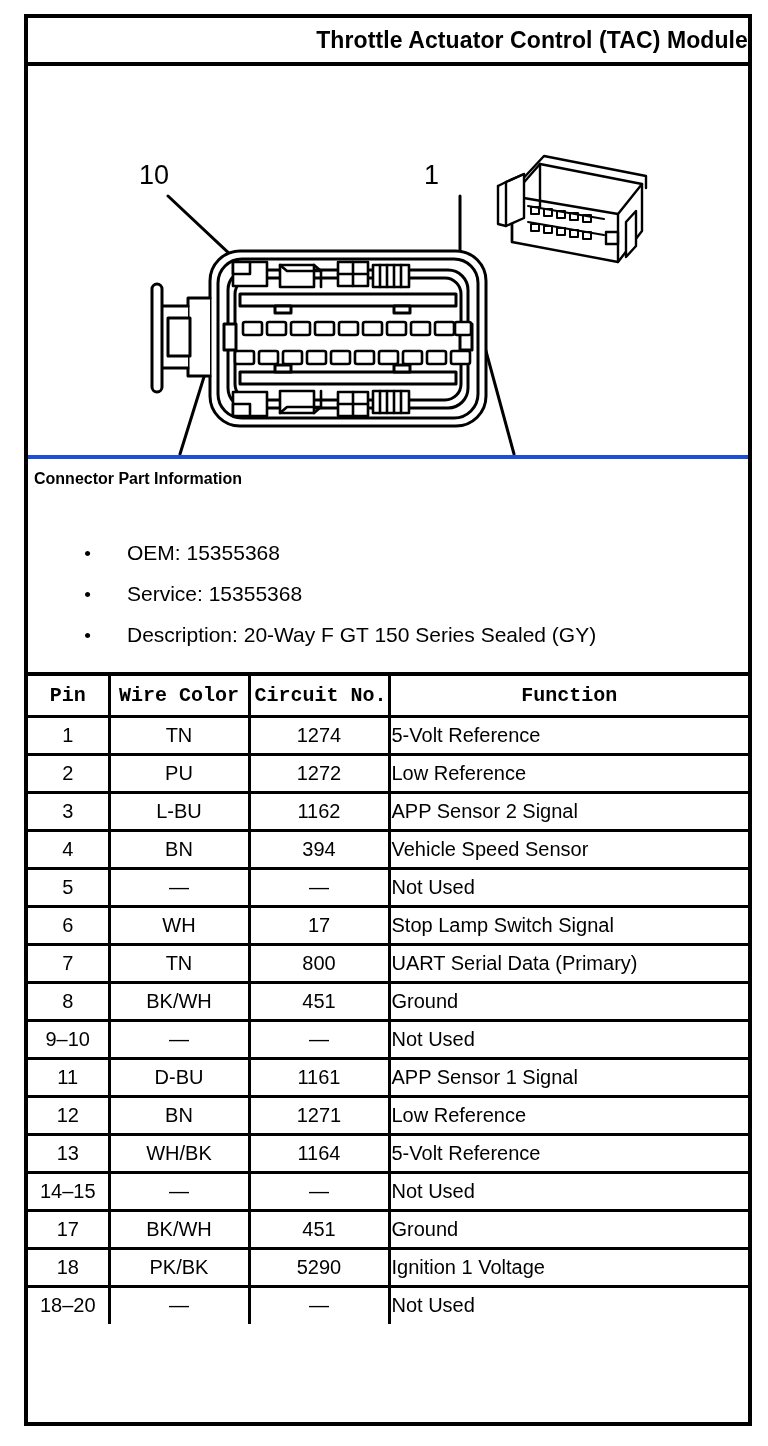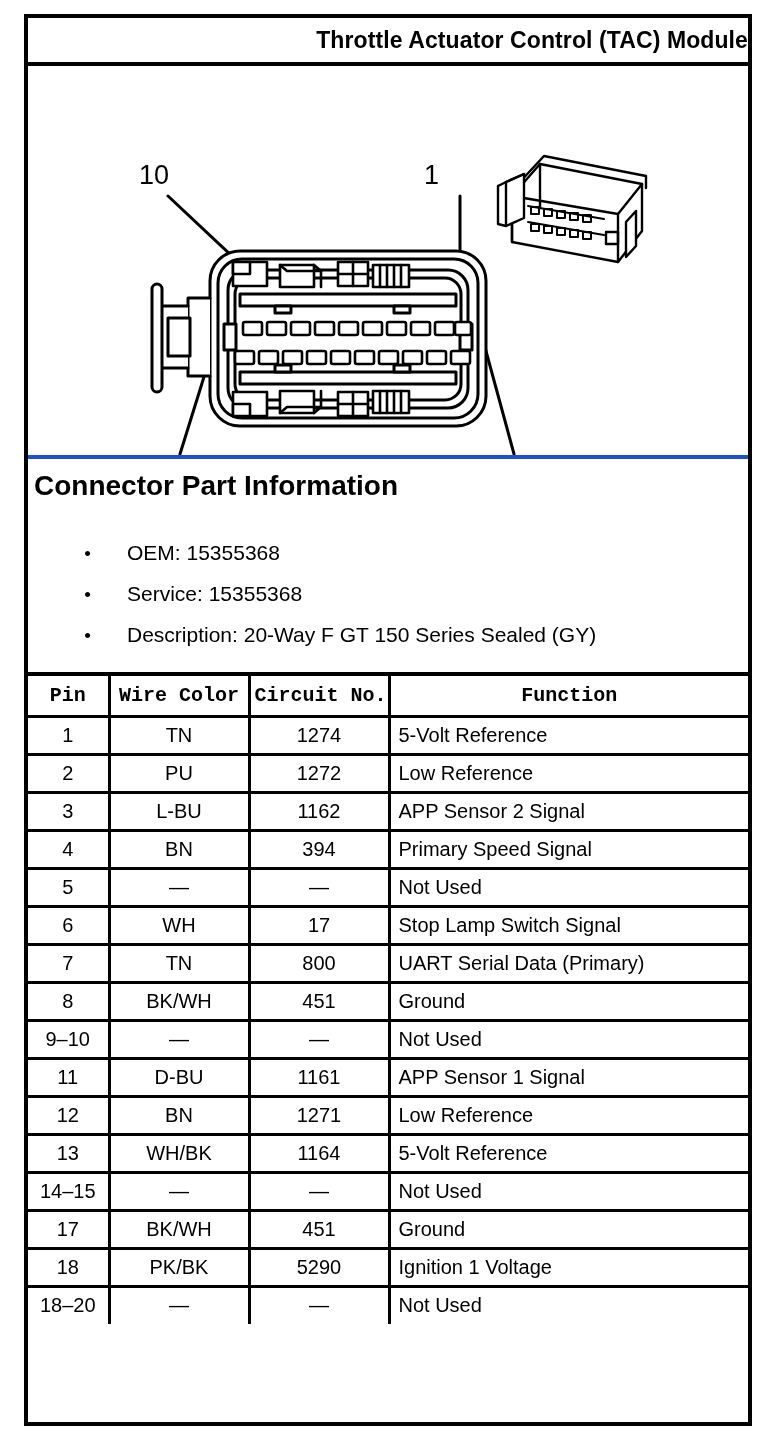--- a/index.html
+++ b/index.html
@@ -64,21 +64,21 @@
   
   .info-panel {
     height: 213px;
     border-bottom: 4px solid #000;
     position: relative;
   }
   .info-heading {
     position: absolute;
     left: 6px;
     top: 11px;
-    font-size: 28px;
+    font-size: 16px;
     font-weight: bold;
   }
   .info-list {
     position: absolute;
     left: 0;
     top: 66px;
     margin: 16px;
     padding: 0;
     list-style: none;
   }
@@ -129,21 +129,21 @@
     height: 40px;
     font-family: Liberation Mono, monospace;
   }
   .pin-table td.cell-pin,
   .pin-table td.cell-color,
   .pin-table td.cell-circuit {
     text-align: center;
   }
   .pin-table td.cell-func {
     text-align: left;
-    padding-left: 8px;
+    padding-left: 1px;
   }
   
   .pin-table tr > *:first-child { border-left: none; }
   .pin-table tr > *:last-child  { border-right: none; }
   .pin-table thead tr th        { border-top: none; }
   .pin-table tbody tr:last-child td { border-bottom: none; }
 </style>
 </head>
 <body>
 
@@ -333,21 +333,21 @@
         <tr>
           <td class="cell-pin">3</td>
           <td class="cell-color">L-BU</td>
           <td class="cell-circuit">1162</td>
           <td class="cell-func">APP Sensor 2 Signal</td>
         </tr>
         <tr>
           <td class="cell-pin">4</td>
           <td class="cell-color">BN</td>
           <td class="cell-circuit">394</td>
-          <td class="cell-func">Primary Speed Signal</td>
+          <td class="cell-func">Vehicle Speed Sensor</td>
         </tr>
         <tr>
           <td class="cell-pin">5</td>
           <td class="cell-color">—</td>
           <td class="cell-circuit">—</td>
           <td class="cell-func">Not Used</td>
         </tr>
         <tr>
           <td class="cell-pin">6</td>
           <td class="cell-color">WH</td>

